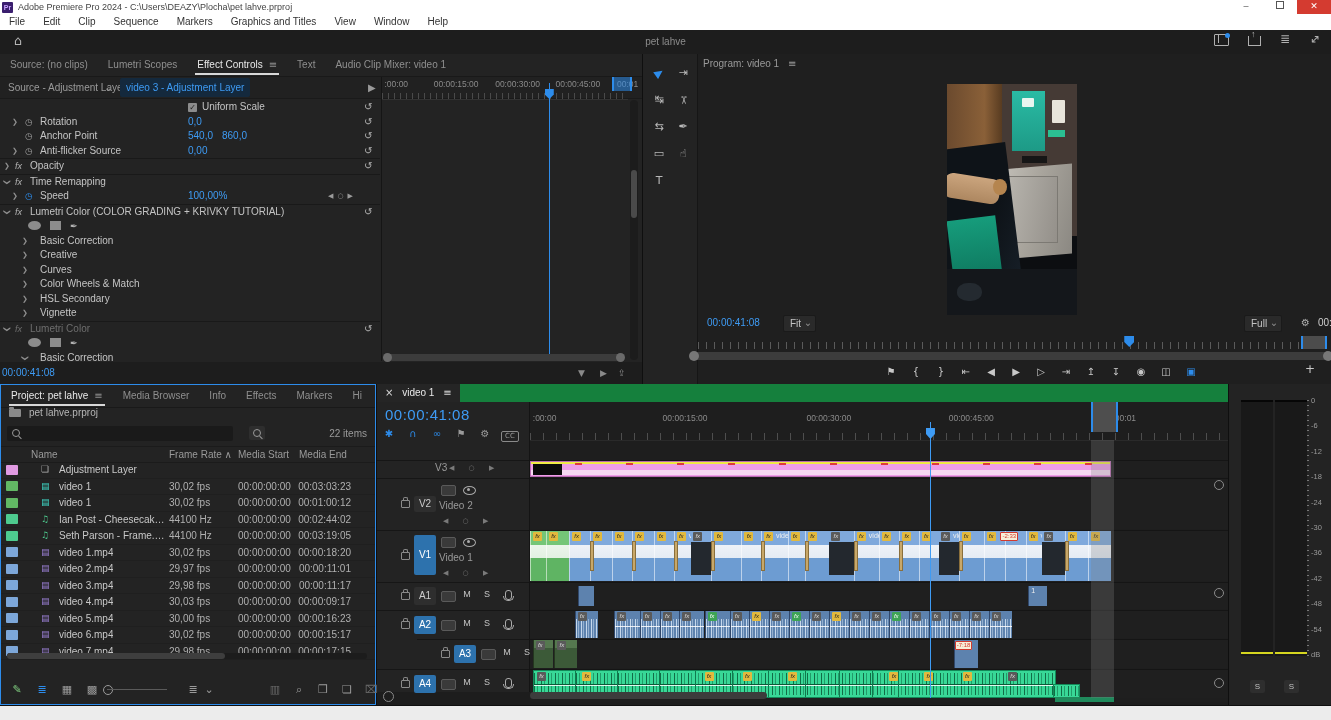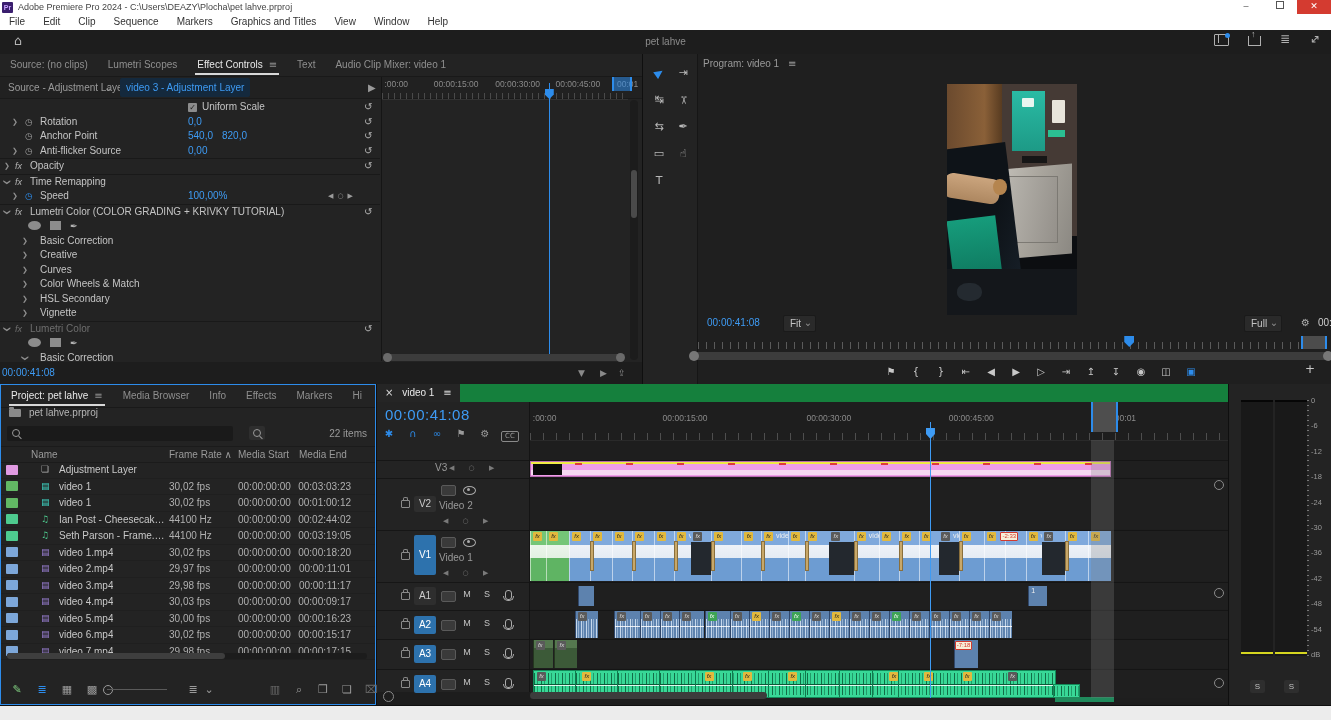--- a/index.html
+++ b/index.html
@@ -259,21 +259,21 @@
           <div class="twirl icon">❯</div>
           <div class="sw icon">◷</div>
           <div class="lbl">Rotation</div>
           <div class="val" style="left: 188px;">0,0</div>
           <div class="rst icon">↺</div>
         </div>
         <div class="fxrow">
           <div class="sw icon">◷</div>
           <div class="lbl">Anchor Point</div>
           <div class="val" style="left: 188px;">540,0</div>
-          <div class="val" style="left: 222px;">820,0</div>
+          <div class="val" style="left: 222px;">860,0</div>
           <div class="rst icon">↺</div>
         </div>
         <div class="fxrow">
           <div class="twirl icon">❯</div>
           <div class="sw icon">◷</div>
           <div class="lbl">Anti-flicker Source</div>
           <div class="val" style="left: 188px;">0,00</div>
           <div class="rst icon">↺</div>
         </div>
         <div class="fxrow sec">
@@ -626,21 +626,21 @@
             <div class="mic" style="left: 128px; top: 7px;"></div>
           </div>
           <div class="thead" style="top: 208px; height: 27px;">
             <div class="lock" style="top: 9.5px;"></div>
             <div class="tid on" style="top: 4.5px; height: 18px; line-height: 18px;">A2</div>
             <div class="patch" style="left: 64px; top: 8.5px;"></div>
             <div class="ms" style="left: 84px; top: 6.5px;">M</div>
             <div class="ms" style="left: 104px; top: 6.5px;">S</div>
             <div class="mic" style="left: 128px; top: 7.5px;"></div>
           </div>
-          <div class="thead" style="top: 237px; height: 28px;">
+          <div class="thead" style="top: 237px; height: 28px; margin-left: 40px;">
             <div class="lock" style="top: 10px;"></div>
             <div class="tid on" style="top: 5px; height: 18px; line-height: 18px;">A3</div>
             <div class="patch" style="left: 64px; top: 9px;"></div>
             <div class="ms" style="left: 84px; top: 7px;">M</div>
             <div class="ms" style="left: 104px; top: 7px;">S</div>
             <div class="mic" style="left: 128px; top: 8px;"></div>
           </div>
           <div class="thead" style="top: 267px; height: 28px;">
             <div class="lock" style="top: 10px;"></div>
             <div class="tid on" style="top: 5px; height: 18px; line-height: 18px;">A4</div>

